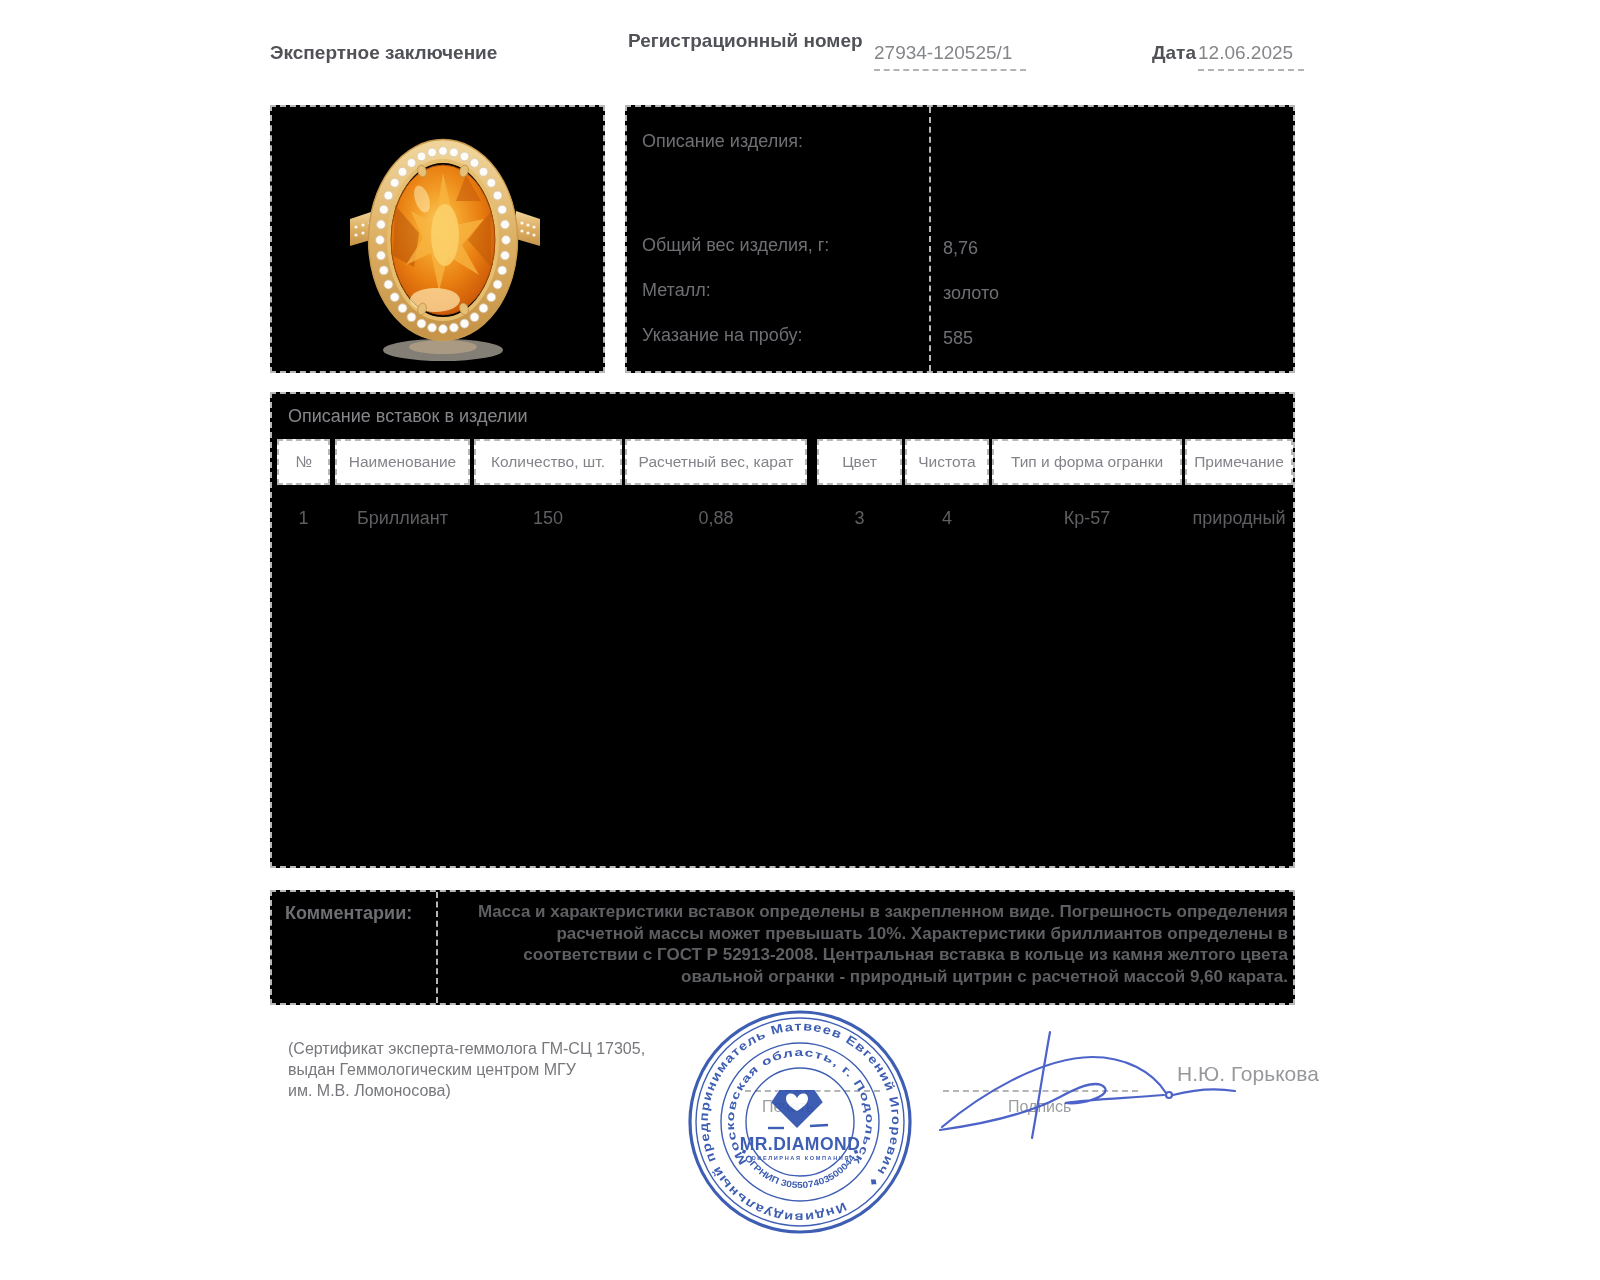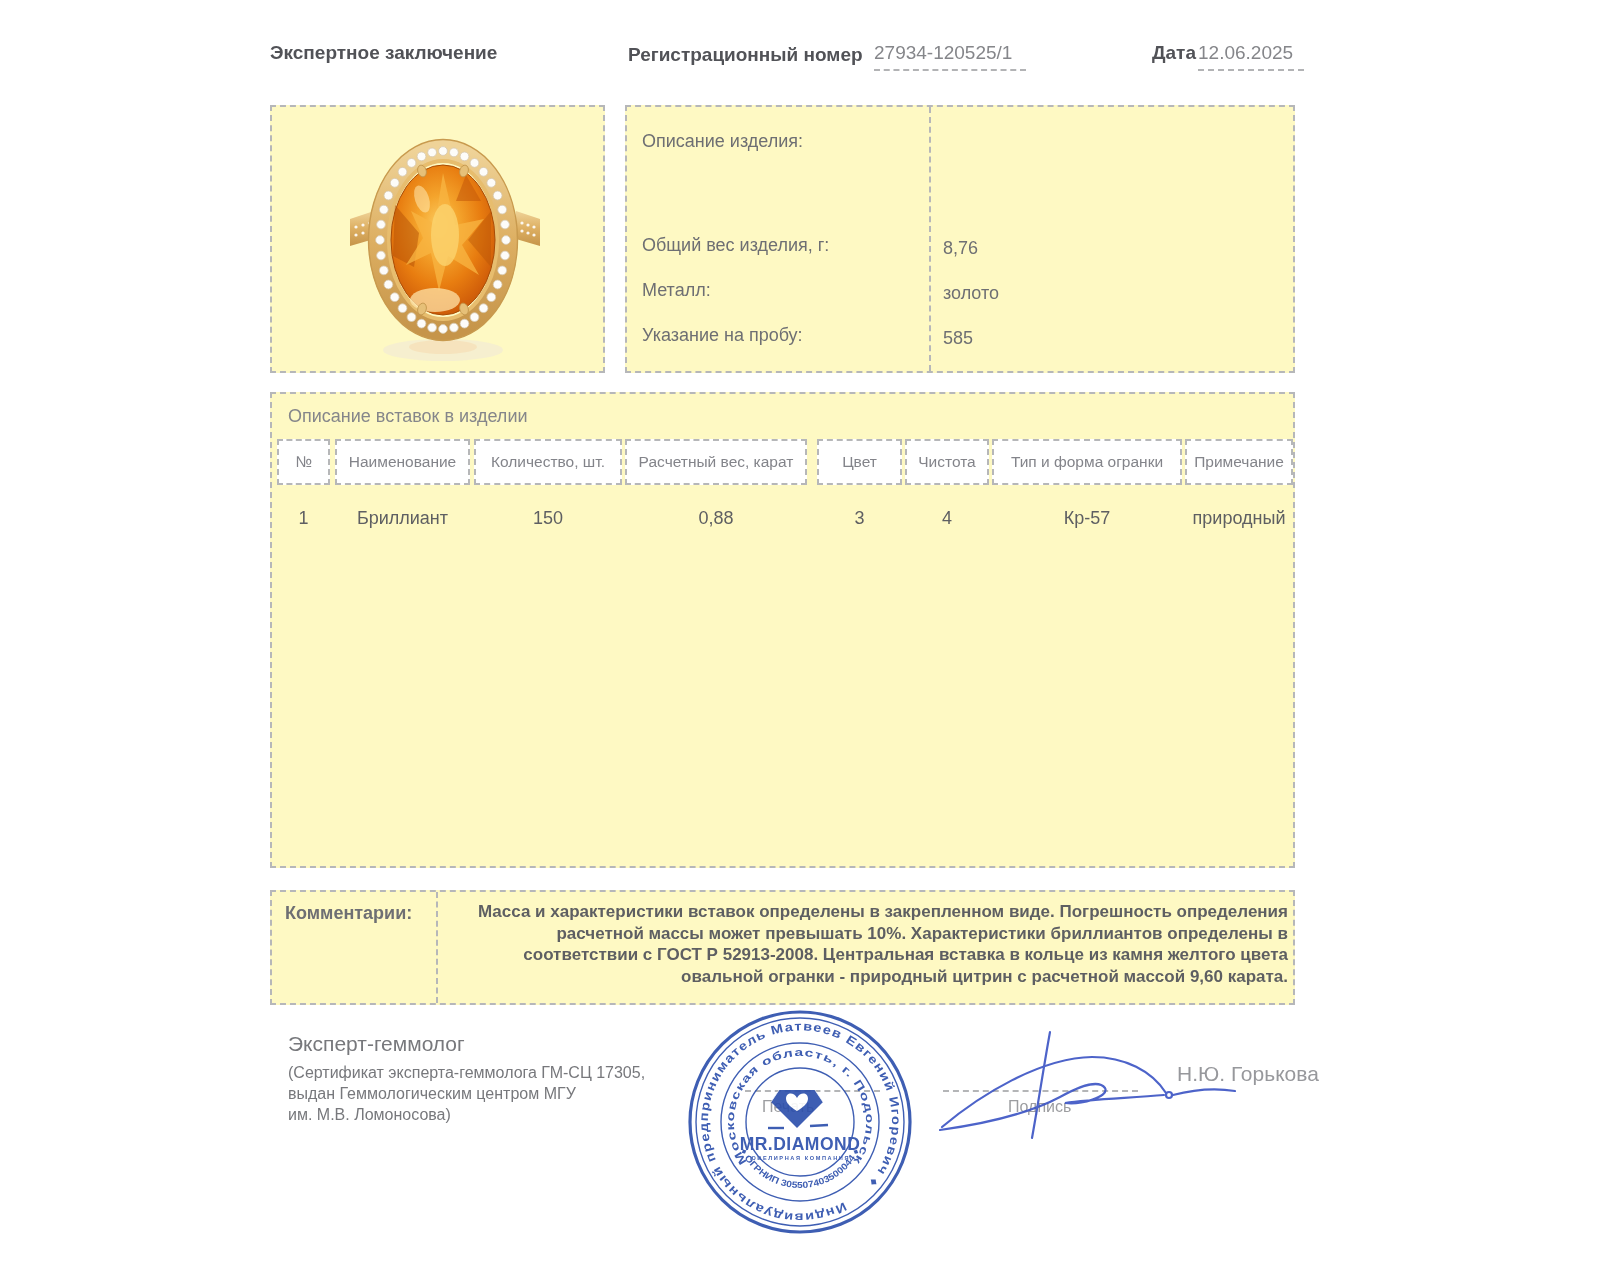--- a/index.html
+++ b/index.html
@@ -3,21 +3,21 @@
 <meta charset="utf-8">
 <style>
   html,body{margin:0;padding:0;background:#ffffff;}
   .page{
     position:relative;width:1600px;height:1280px;background:#ffffff;overflow:hidden;
     font-family:"Liberation Sans", sans-serif;
   }
   .abs{position:absolute;}
   .bold-label{font-weight:bold;font-size:19px;color:#515257;}
   .hdr-value{font-size:19px;color:#85868a;border-bottom:2px dashed #b2b3b5;padding-bottom:5px;text-align:left;}
-  .dash-box{border:2px dashed #b6b7b9;box-sizing:border-box;background:#fef9c3;}
+  .dash-box{border:2px dashed #b6b7b9;box-sizing:border-box;background:#000000;}
   .v-divider{position:absolute;top:0;bottom:0;border-left:2px dashed #b6b7b9;width:0;}
   .desc-label{font-size:18px;color:#6e6f73;}
   .desc-value{font-size:18px;color:#6e6f73;line-height:27px;}
   .tbl-title{font-size:18px;color:#85868a;}
   .th-cell{
     position:absolute;top:45px;height:46px;border:2px dashed #b6b7b9;box-sizing:border-box;
     display:flex;align-items:center;justify-content:center;
     font-size:15.5px;color:#83848a;white-space:nowrap;background:#fff;
   }
   .td-cell{
@@ -35,21 +35,21 @@
   .caption{position:absolute;font-size:16px;color:#9c9da0;}
   .expert-name{position:absolute;font-size:21px;color:#97989c;}
   svg{display:block;}
 </style>
 </head>
 <body>
 
 <div class="page">
 
   <div class="abs bold-label" style="left:270px;top:42px;">Экспертное заключение</div>
-  <div class="abs bold-label" style="left:628px;top:44px;text-align:right;">Регистрационный номер</div>
+  <div class="abs bold-label" style="left:628px;top:30px;text-align:right;">Регистрационный номер</div>
   <div class="abs hdr-value" style="left:874px;top:42px;width:152px;">27934-120525/1</div>
   <div class="abs bold-label" style="left:1152px;top:42px;">Дата</div>
   <div class="abs hdr-value" style="left:1198px;top:42px;width:106px;">12.06.2025</div>
 
   <div class="abs dash-box" style="left:270px;top:105px;width:335px;height:268px;">
     <svg width="331" height="264" viewBox="0 0 331 264" aria-label="ring photo">
       <defs>
         <radialGradient id="stoneG" cx="46%" cy="40%" r="70%">
           <stop offset="0%" stop-color="#fbcb60"></stop>
           <stop offset="28%" stop-color="#f4a42c"></stop>
@@ -185,21 +185,20 @@
     </div>
   </div>
 
   <div class="abs dash-box" style="left:270px;top:890px;width:1025px;height:115px;font-weight:bold;">
     <div class="v-divider" style="left:164px;"></div>
     <div class="abs comments-label" style="left:13px;top:11px;">Комментарии:</div>
     <div class="abs comments-text" style="left:178px;top:9px;width:838px;">Масса и характеристики вставок определены в закрепленном виде. Погрешность определения расчетной массы может превышать 10%. Характеристики бриллиантов определены в соответствии с ГОСТ Р 52913-2008. Центральная вставка в кольце из камня желтого цвета овальной огранки - природный цитрин с расчетной массой 9,60 карата.</div>
   </div>
 
   <div class="abs" style="left:288px;top:1032px;">
-    <div class="expert-role">Эксперт-геммолог</div>
     <div class="expert-cert" style="margin-top:6px;">(Сертификат эксперта-геммолога ГМ-СЦ 17305,</div>
     <div class="expert-cert">выдан Геммологическим центром МГУ</div>
     <div class="expert-cert">им. М.В. Ломоносова)</div>
   </div>
 
   <div class="dash-line" style="left:745px;top:1090px;width:135px;"></div>
   <div class="caption" style="left:762px;top:1098px;">Печать</div>
   <div class="dash-line" style="left:943px;top:1090px;width:195px;"></div>
   <div class="caption" style="left:1008px;top:1098px;">Подпись</div>
   <div class="expert-name" style="left:1177px;top:1062px;">Н.Ю. Горькова</div>

